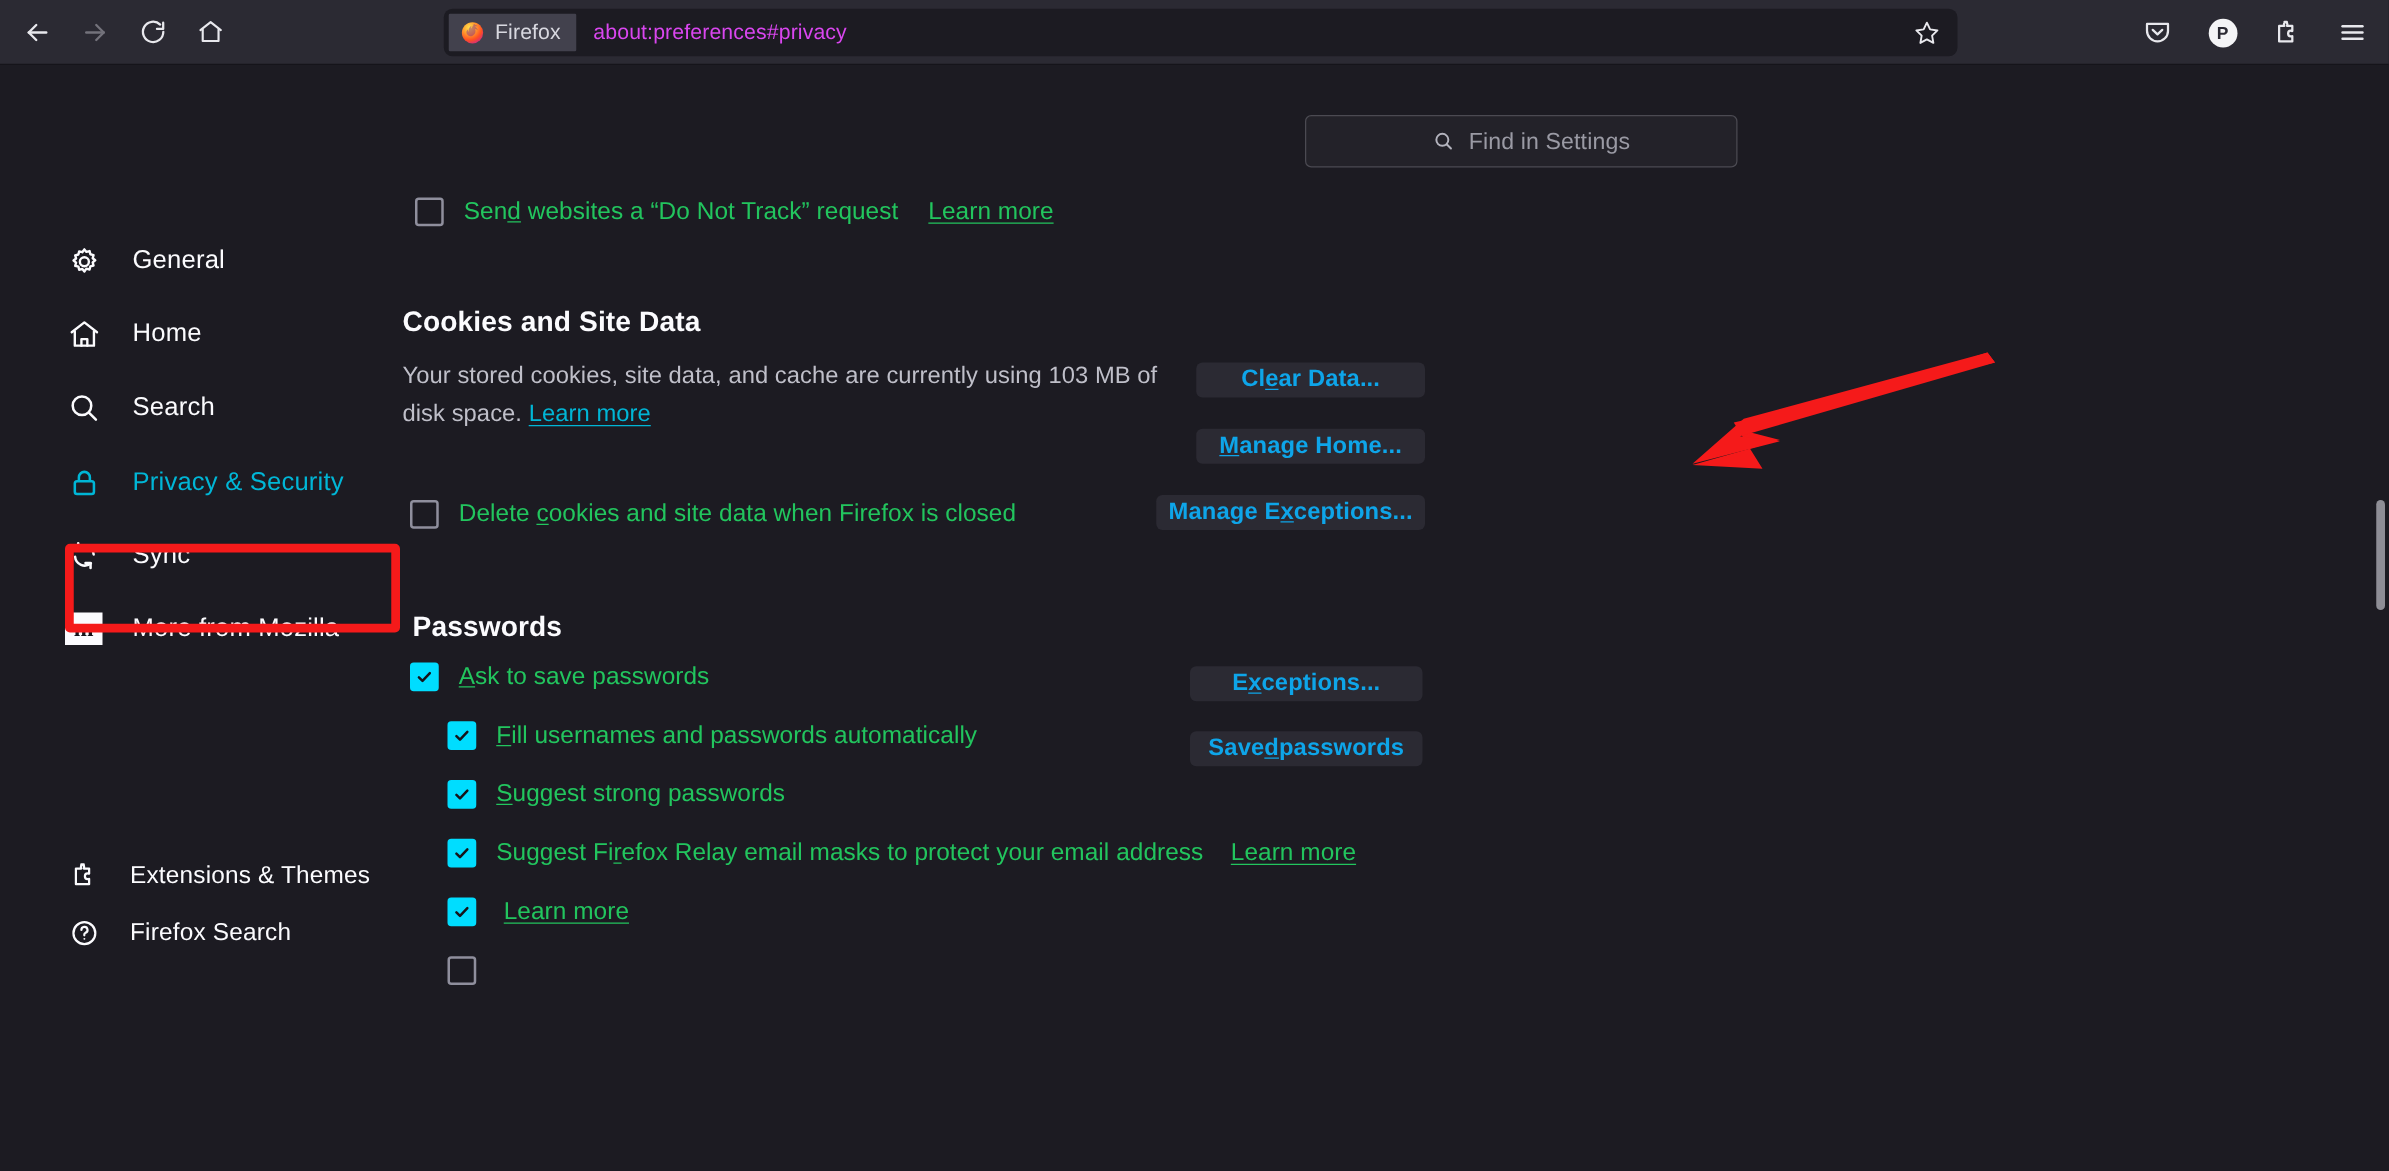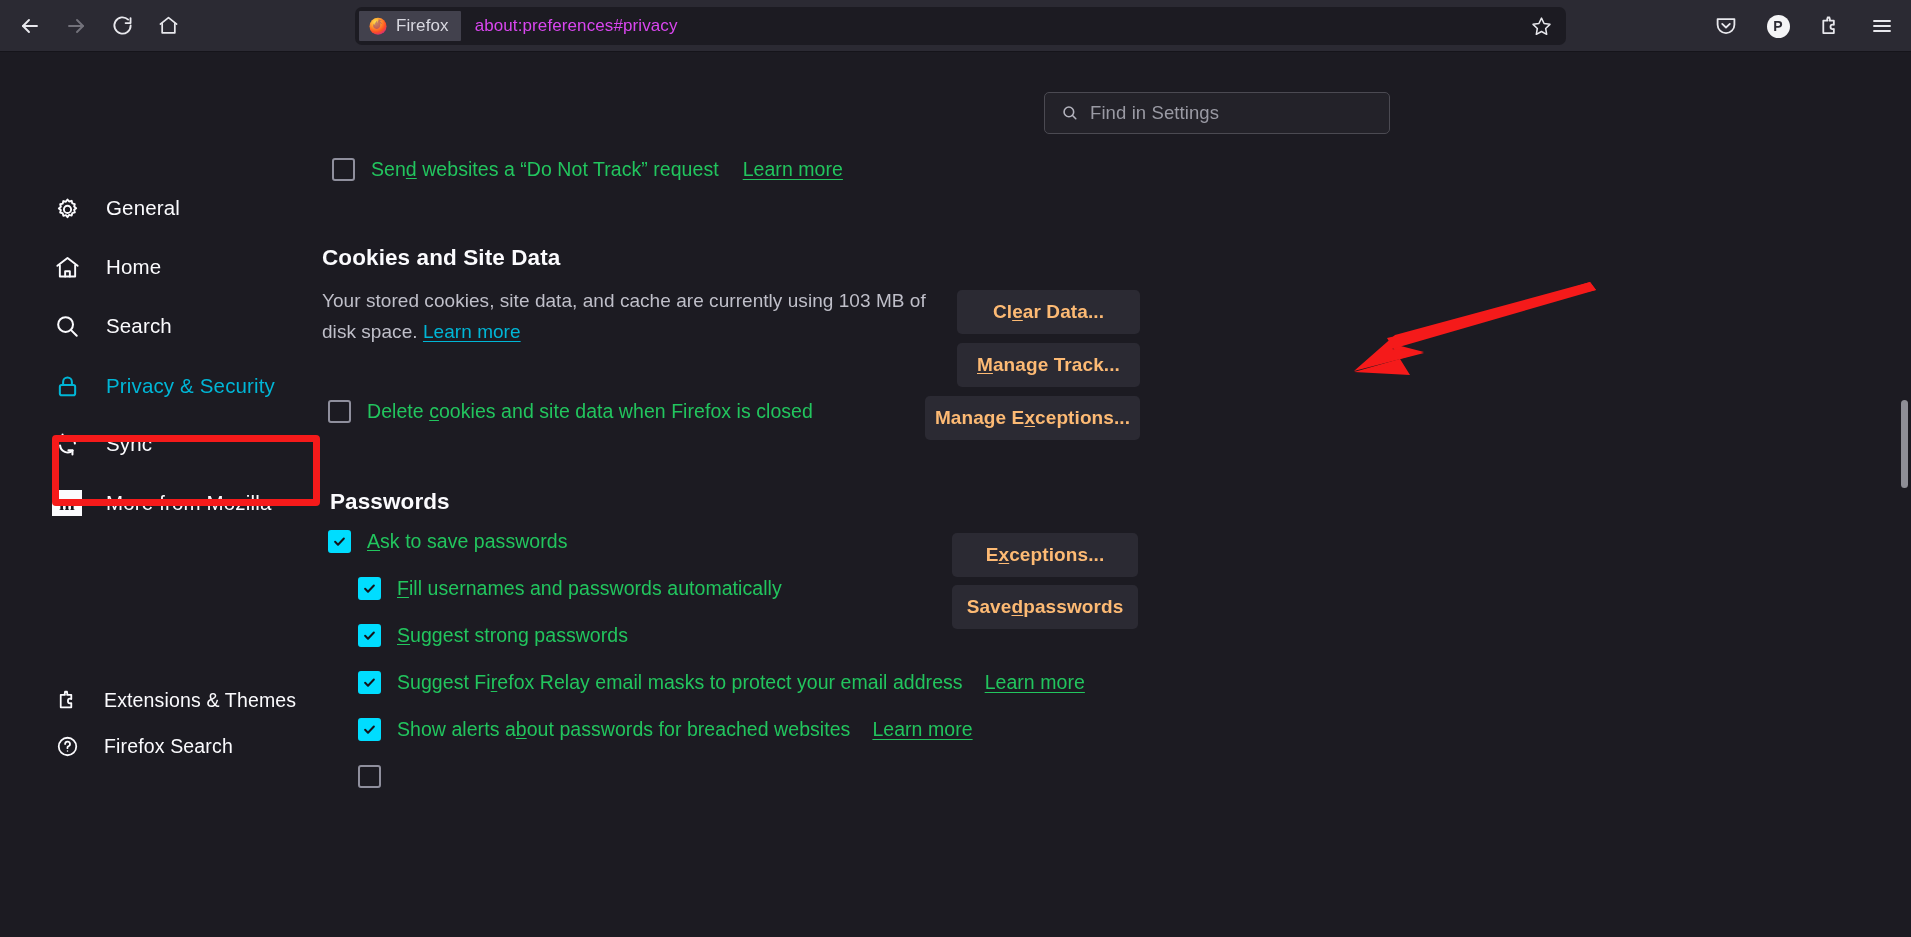--- a/index.html
+++ b/index.html
@@ -78,20 +78,21 @@
 
   
   #find-in-settings {
     position: absolute; left: 1044px; top: 40px;
     width: 346px; height: 42px;
     background: #232229;
     border: 1px solid #4b4a52;
     border-radius: 5px;
     display: flex; align-items: center; gap: 11px;
     padding-left: 16px;
+    justify-content: center;
   }
   #find-in-settings-input {
     color: #9a9aa4; font-size: 18.5px; letter-spacing: .1px;
   }
 
   
   #sidebar { position: absolute; left: 0; top: 0; width: 380px; height: 885px; }
   .side-item {
     position: absolute; left: 52px;
     display: flex; align-items: center; gap: 24px;
@@ -137,25 +138,25 @@
   }
   .cb.checked {
     background: #00ddff; border-color: #00ddff;
     display: flex; align-items: center; justify-content: center;
   }
   .cb.checked svg { display: block; }
   .cb-label { color: #22c55e; font-size: 19.5px; letter-spacing: .05px; white-space: nowrap; }
   .ak { text-decoration: underline; text-underline-offset: 2px; }
 
   .btn {
-    background: #2b2a33; color: #fdba74;
+    background: #2b2a33; color: #0ea5e9;
     border: none; border-radius: 5px;
     font-family: "Liberation Sans", sans-serif;
     font-size: 19px; font-weight: bold; letter-spacing: .1px;
-    height: 44px; padding: 0 34px;
+    height: 28px; padding: 0 34px;
     display: flex; align-items: center; justify-content: center;
     white-space: nowrap;
   }
 
   
   #red-arrow { position: absolute; left: 0; top: 0; width: 1911px; height: 937px; pointer-events: none; }
 
   #scroll-thumb {
     position: absolute; left: 1901px; top: 348px;
     width: 7px; height: 88px;
@@ -362,21 +363,21 @@
 
     <button class="btn" style="position:absolute; left:577px; top:238px; width:183px;">
         <span>Cl</span>
         <span class="ak">e</span>
         <span>ar Data...</span>
       </button>
 
     <button class="btn" style="position:absolute; left:577px; top:291px; width:183px;">
         <span></span>
         <span class="ak">M</span>
-        <span>anage Track...</span>
+        <span>anage Home...</span>
       </button>
 
     <button class="btn" style="position:absolute; left:545px; top:344px; width:215px;">
         <span>Manage E</span>
         <span class="ak">x</span>
         <span>ceptions...</span>
       </button>
 
     <div class="section-title" style="position:absolute; left:-50px; top:437px;">Passwords</div>
 
@@ -416,21 +417,20 @@
       <span class="cb-label"><span>Suggest Fi</span><span class="ak">r</span><span>efox Relay email masks to protect your email address</span></span>
       <span class="cb-label link" style="margin-left:6px">Learn more</span>
     </div>
 
     <div class="row" style="position:absolute; left:-22px; top:666px;">
       <span class="cb checked">
         <svg width="15" height="15" viewBox="0 0 24 24" fill="none" stroke="#15141a" stroke-width="3.2" stroke-linecap="round" stroke-linejoin="round">
             <path d="M5 12.5l4.6 4.6L19 7.2"></path>
           </svg>
       </span>
-      <span class="cb-label"><span>Show alerts a</span><span class="ak">b</span><span>out passwords for breached websites</span></span>
       <span class="cb-label link" style="margin-left:6px">Learn more</span>
     </div>
 
     <div class="row" style="position:absolute; left:-22px; top:713px;">
       <span class="cb"></span>
     </div>
 
     <button class="btn" style="position:absolute; left:572px; top:481px; width:186px;">
         <span>E</span>
         <span class="ak">x</span>

